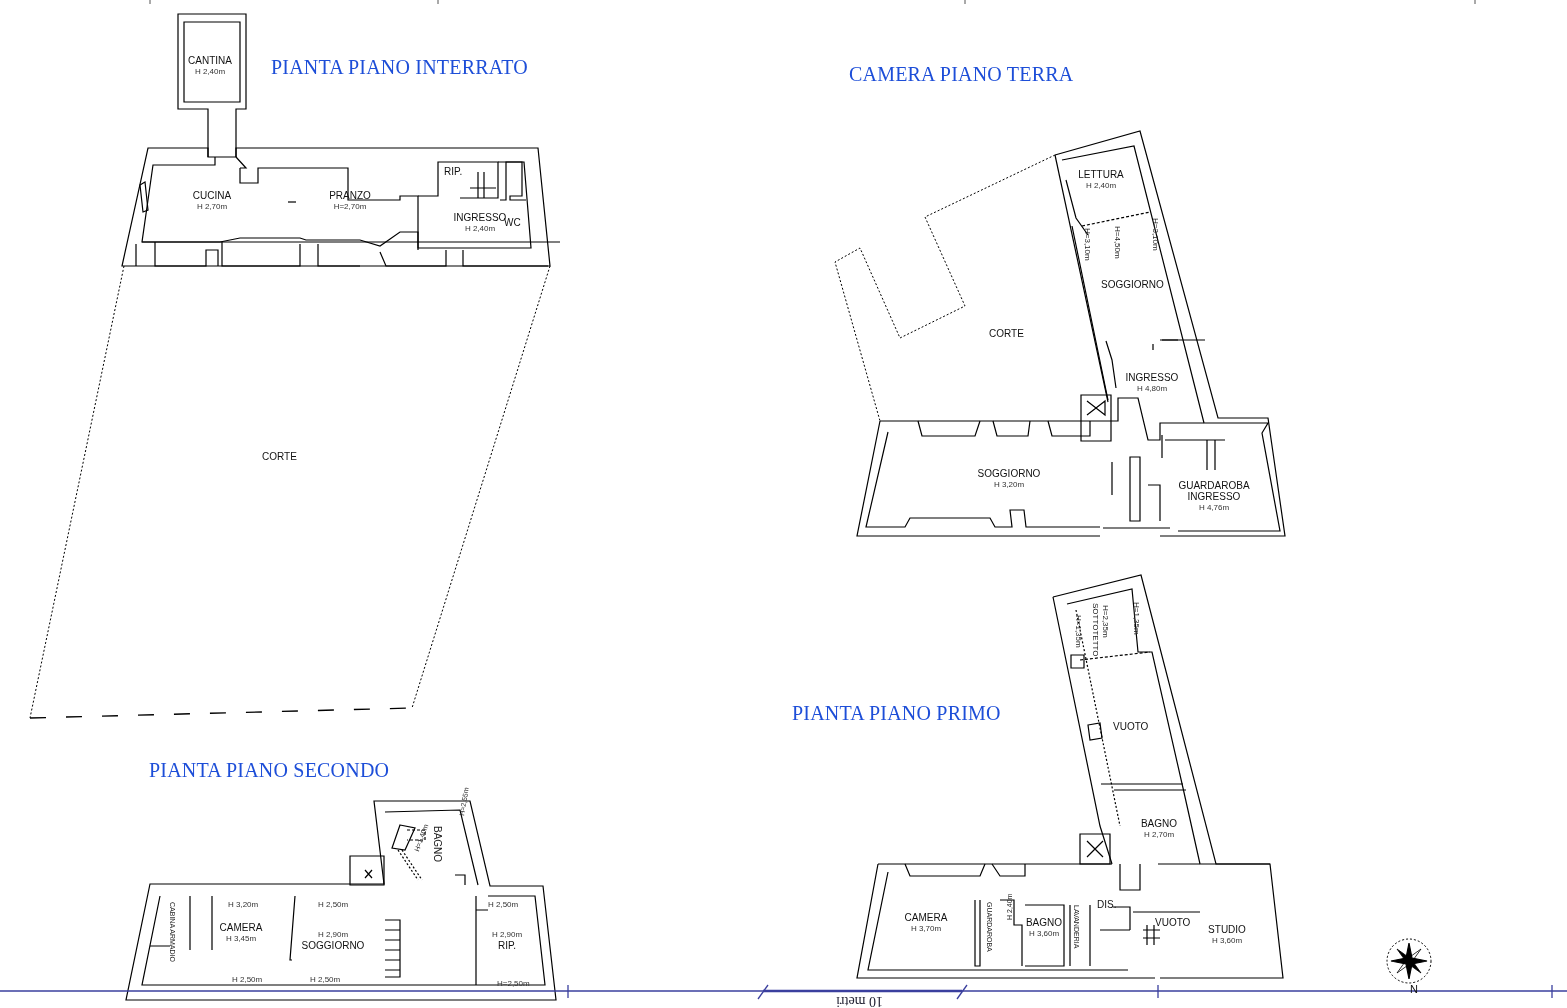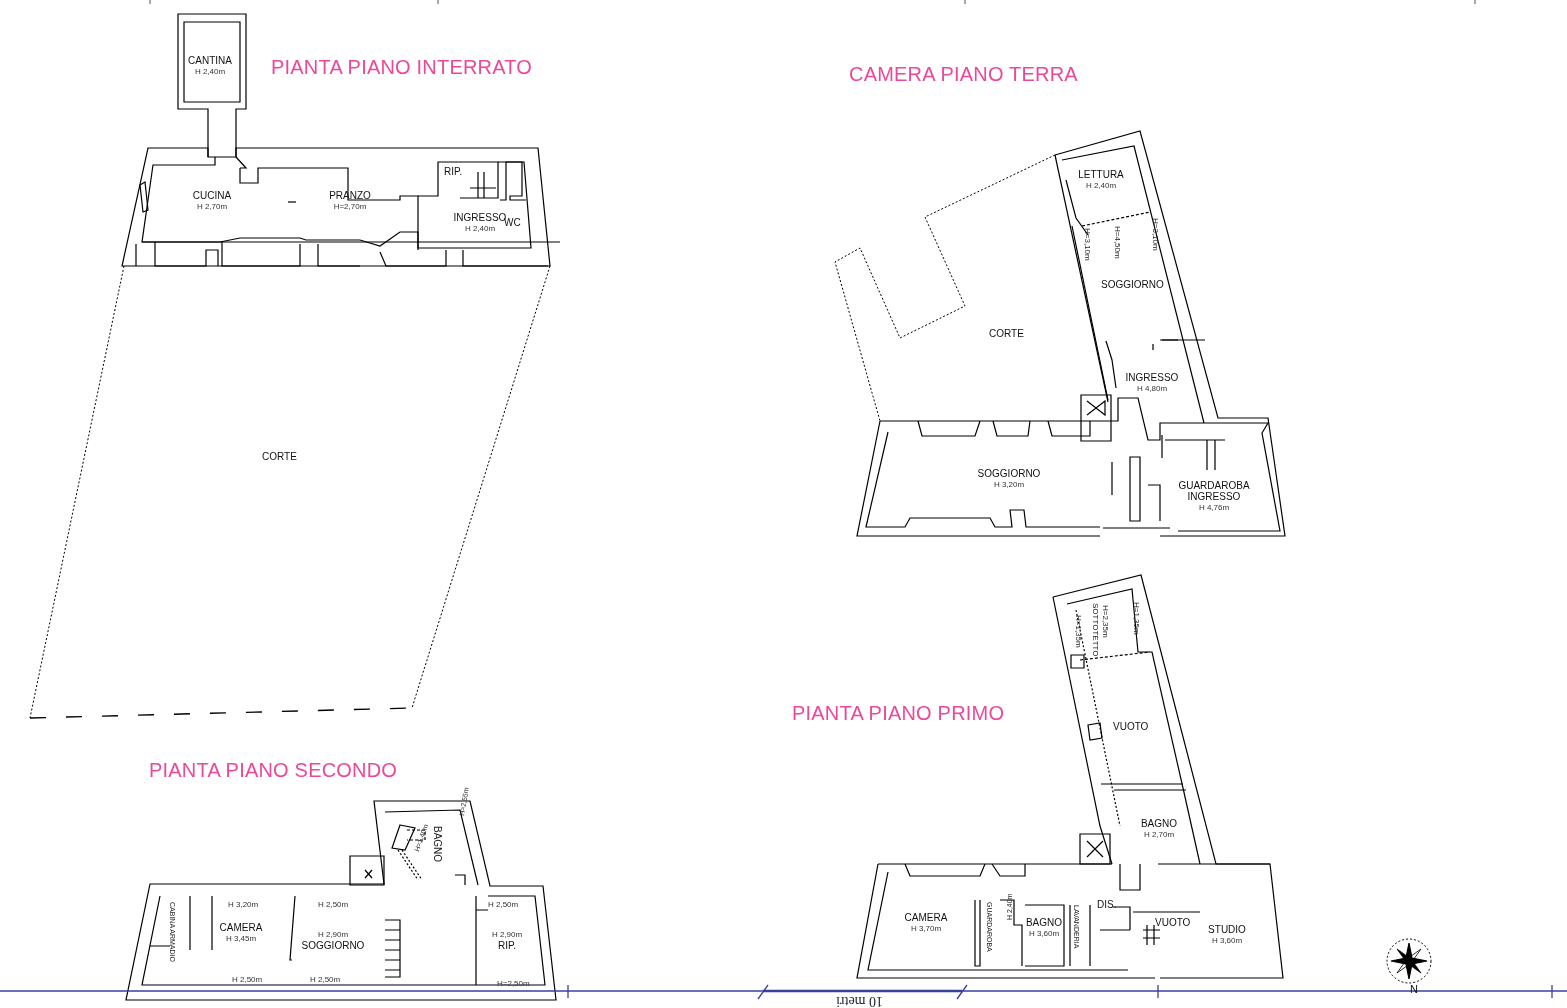--- a/index.html
+++ b/index.html
@@ -1,19 +1,19 @@
 <!DOCTYPE html>
 <html><head>
 <meta charset="utf-8">
 <style>
   html, body { margin: 0; padding: 0; background: #ffffff; }
   body { width: 1567px; height: 1008px; position: relative; overflow: hidden;
          font-family: "Liberation Sans", "DejaVu Sans", sans-serif; color: #000; }
   svg.plan { position: absolute; left: 0; top: 0; }
-  .title { position: absolute; font-size: 20px; letter-spacing: 0.2px; white-space: nowrap; color: #ec4899; }
+  .title { position: absolute; font-size: 20px; letter-spacing: 0.2px; white-space: nowrap; color: #1d4ed8; font-family: Liberation Serif, serif; }
   .room { position: absolute; font-size: 10px; text-align: center; white-space: nowrap; line-height: 11px; color: #111; }
   .room .h { font-size: 8px; display: block; color: #333; }
   .vlabel { position: absolute; font-size: 8px; white-space: nowrap; color: #222; transform-origin: left top; }
   .scale-label { position: absolute; font-family: "Liberation Serif", serif; font-size: 14px; transform: rotate(180deg); color: #223; }
   .margin-label { position: absolute; left: 2px; top: 4px; font-family: "Liberation Serif", serif; font-size: 9px; transform: rotate(90deg); transform-origin: left top; color: #222; }
 </style>
 </head>
 <body>
 
 <svg class="plan" width="1567" height="1008" viewBox="0 0 1567 1008">

